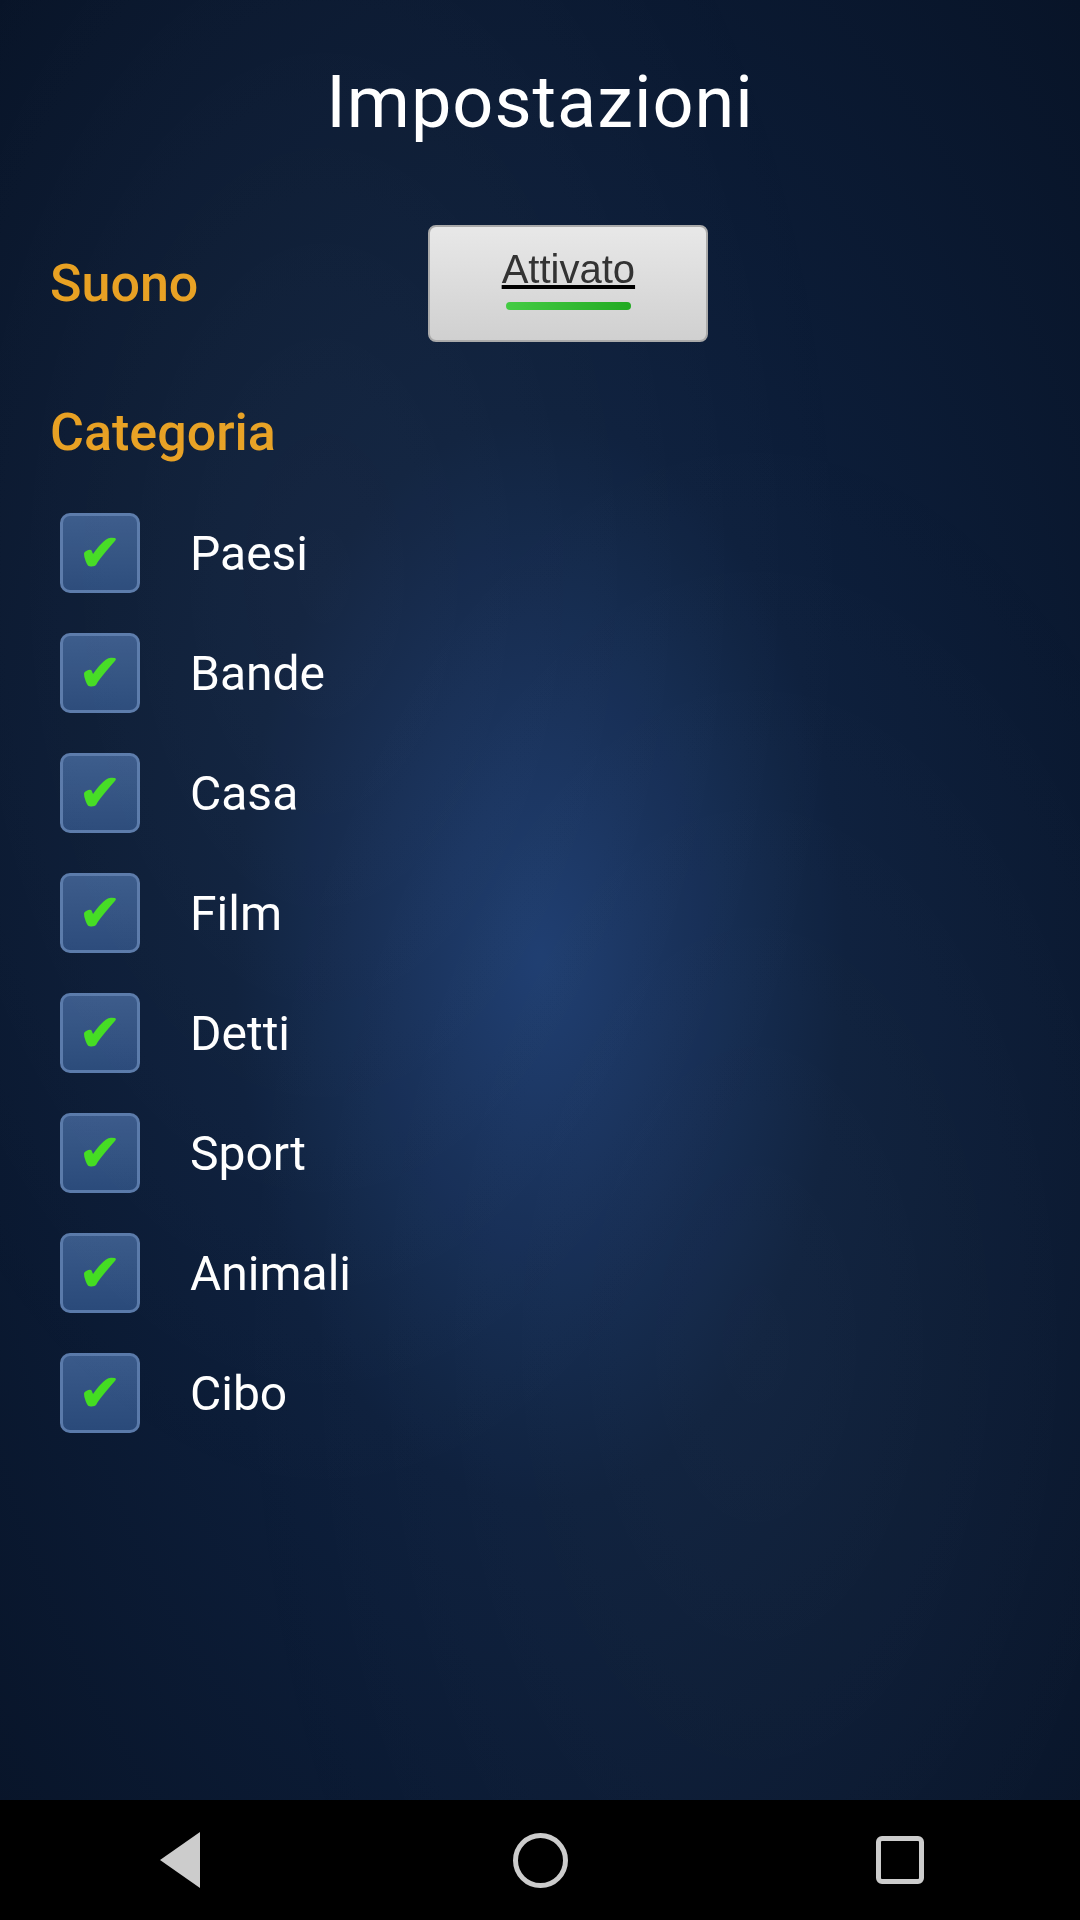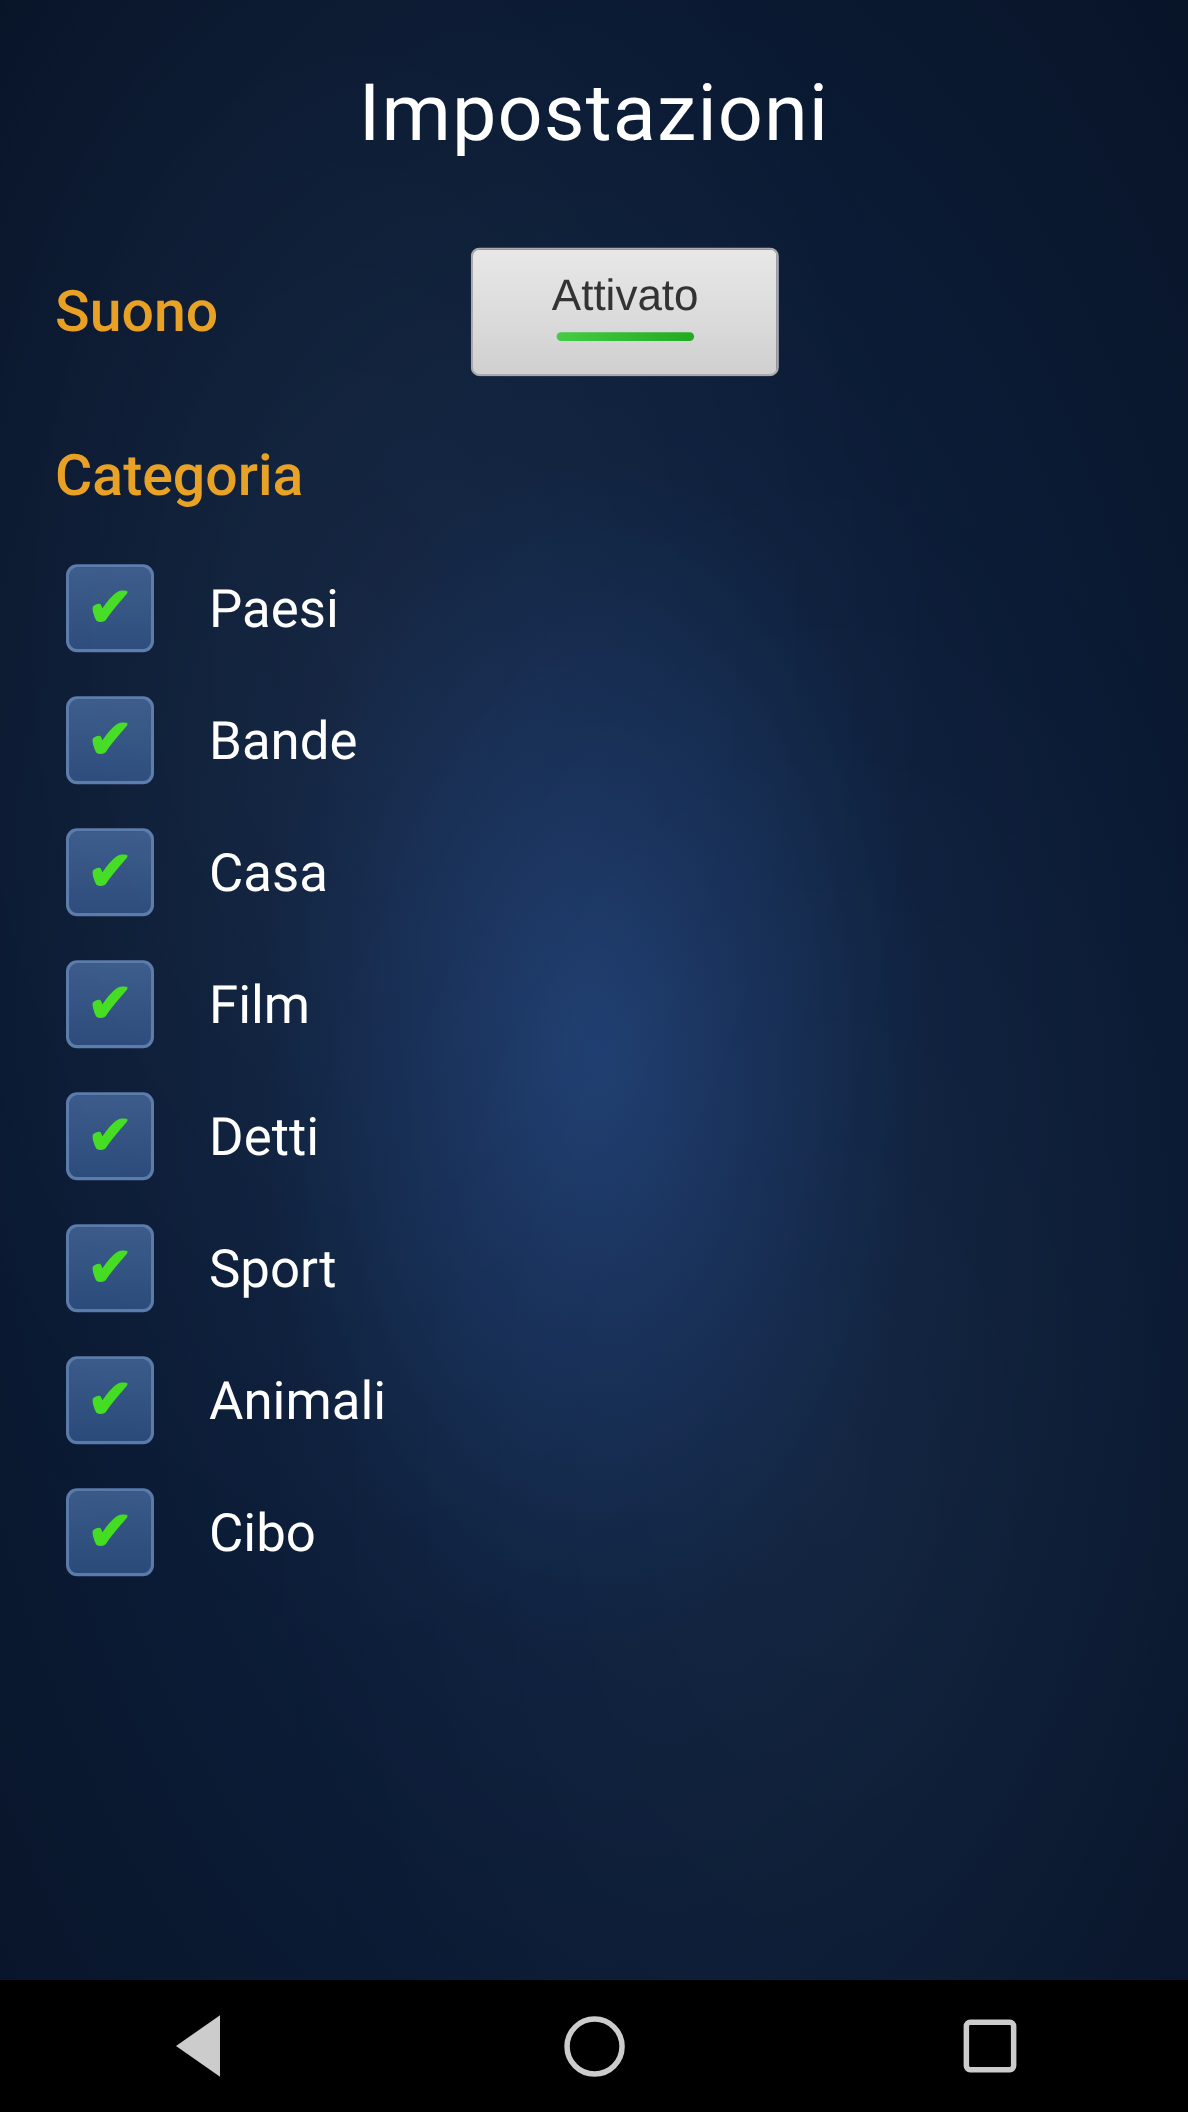--- a/index.html
+++ b/index.html
@@ -58,20 +58,21 @@
     .attivato-button {
       margin-left: 230px;
       background: linear-gradient(to bottom, #e8e8e8 0%, #d0d0d0 100%);
       border: 2px solid #aaaaaa;
       border-radius: 8px;
       padding: 20px 60px 30px 60px;
       text-align: center;
       cursor: pointer;
       position: relative;
       min-width: 280px;
+      text-decoration: underline;
     }
 
     .attivato-text {
       font-size: 40px;
       color: #333333;
       font-weight: 400;
       display: block;
       margin-bottom: 10px;
     }
 

